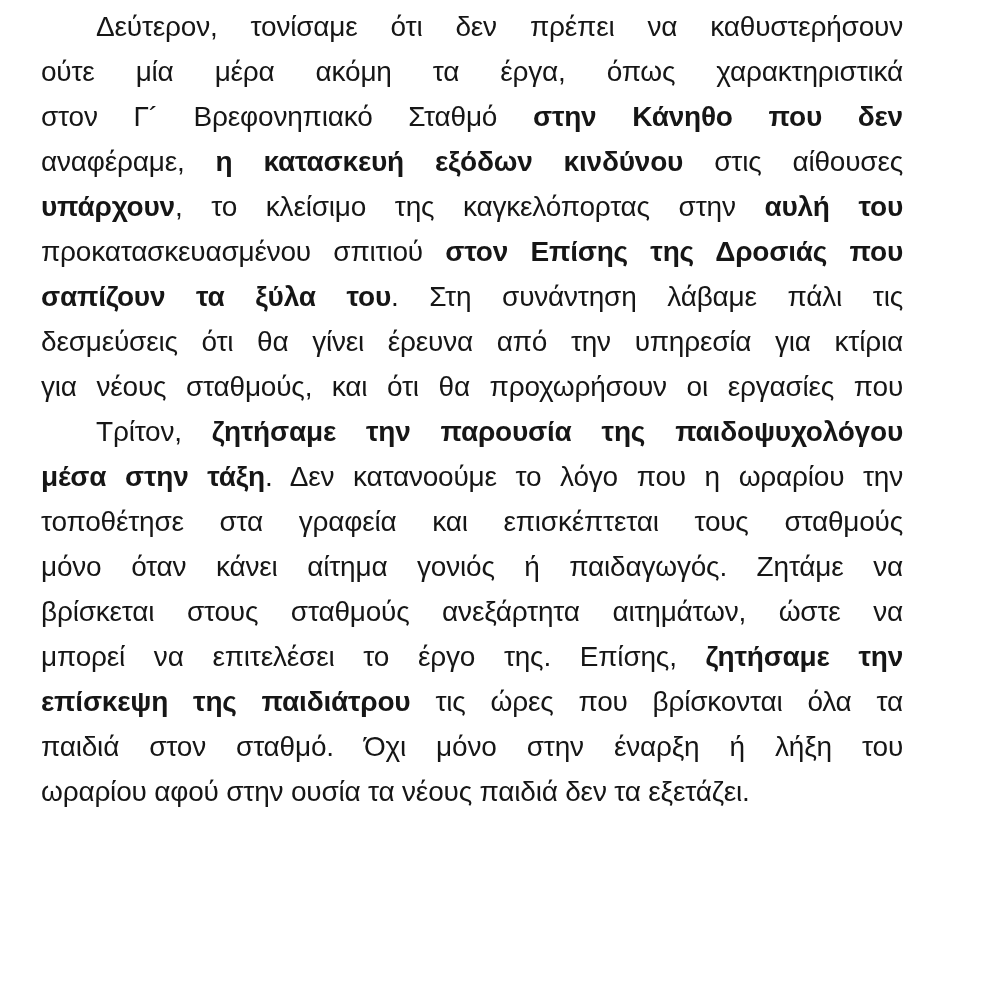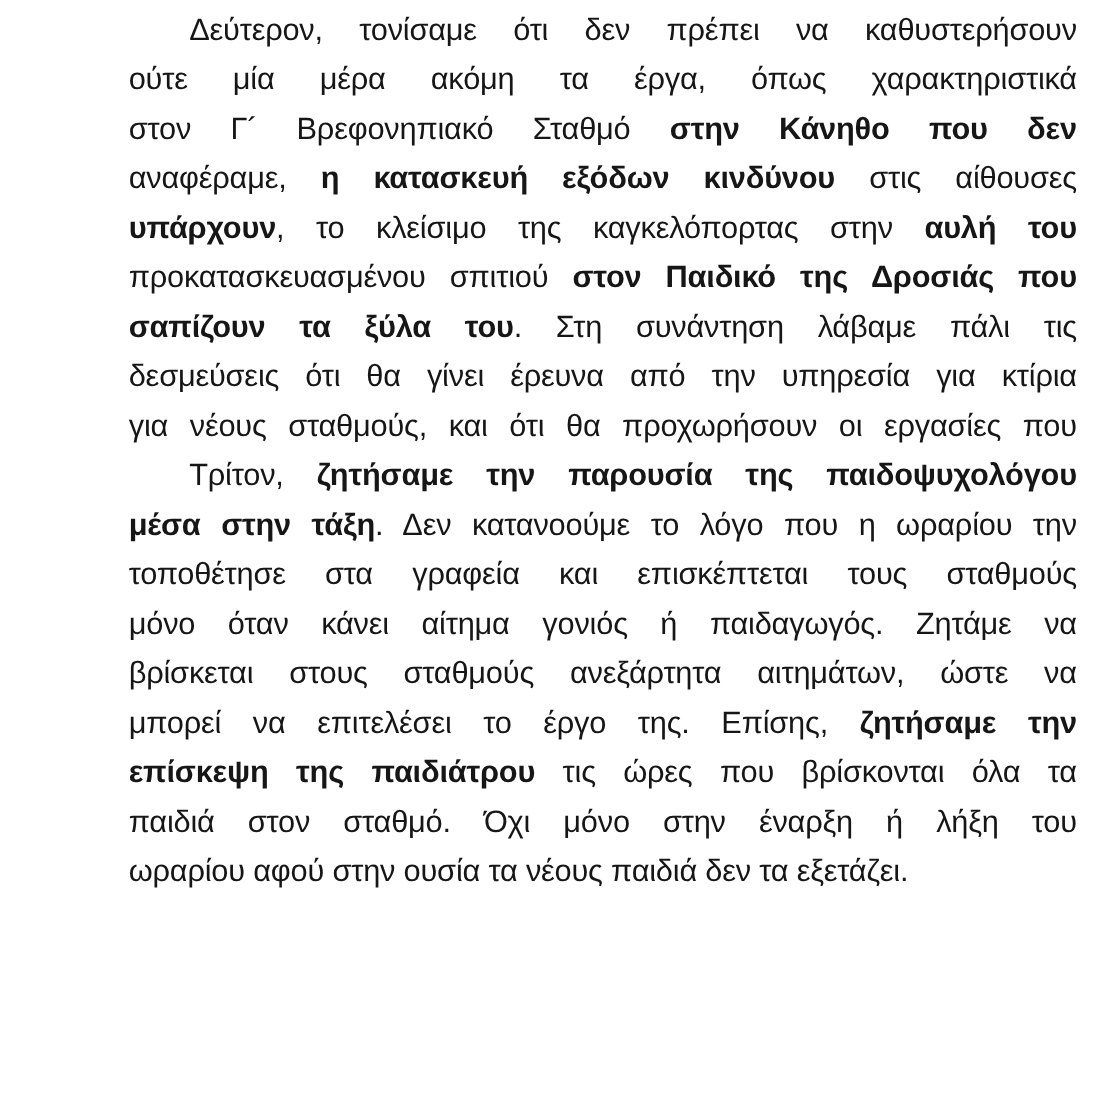--- a/index.html
+++ b/index.html
@@ -10,21 +10,21 @@
     width: 999px;
     height: 1000px;
     background: #ffffff;
     overflow: hidden;
     font-family: "Liberation Sans", "DejaVu Sans", sans-serif;
   }
   .page {
     box-sizing: border-box;
     width: 999px;
     height: 1000px;
-    padding: 4px 59px 0 117px;
+    padding: 4px 59px 0 41px;
     background: #ffffff;
   }
   .doc-body {
     width: 862px;
     color: #161616;
     font-size: 28px;
     line-height: 45px;
     letter-spacing: -0.2px;
   }
   .paragraph {
@@ -55,21 +55,21 @@
 <body>
 
 <main class="page">
   <div class="doc-body">
       <div class="paragraph">
         <div class="line indent"><span class="seg">Δεύτερον, τονίσαμε ότι δεν πρέπει να καθυστερήσουν</span></div>
         <div class="line"><span class="seg">ούτε μία μέρα ακόμη τα έργα, όπως χαρακτηριστικά</span></div>
         <div class="line"><span class="seg">στον Γ´ Βρεφονηπιακό Σταθμό </span><span class="seg bold">στην Κάνηθο που δεν</span></div>
         <div class="line"><span class="seg">αναφέραμε, </span><span class="seg bold">η κατασκευή εξόδων κινδύνου</span><span class="seg"> στις αίθουσες</span></div>
         <div class="line"><span class="seg bold">υπάρχουν</span><span class="seg">, το κλείσιμο της καγκελόπορτας στην </span><span class="seg bold">αυλή του</span></div>
-        <div class="line"><span class="seg">προκατασκευασμένου σπιτιού </span><span class="seg bold">στον Παιδικό της Δροσιάς που</span></div>
+        <div class="line"><span class="seg">προκατασκευασμένου σπιτιού </span><span class="seg bold">στον Επίσης της Δροσιάς που</span></div>
         <div class="line"><span class="seg bold">σαπίζουν τα ξύλα του</span><span class="seg">. Στη συνάντηση λάβαμε πάλι τις</span></div>
         <div class="line"><span class="seg">δεσμεύσεις ότι θα γίνει έρευνα από την υπηρεσία για κτίρια</span></div>
         <div class="line"><span class="seg">για νέους σταθμούς, και ότι θα προχωρήσουν οι εργασίες που</span></div>
       </div>
       <div class="paragraph">
         <div class="line indent"><span class="seg">Τρίτον, </span><span class="seg bold">ζητήσαμε την παρουσία της παιδοψυχολόγου</span></div>
         <div class="line"><span class="seg bold">μέσα στην τάξη</span><span class="seg">. Δεν κατανοούμε το λόγο που η ωραρίου την</span></div>
         <div class="line"><span class="seg">τοποθέτησε στα γραφεία και επισκέπτεται τους σταθμούς</span></div>
         <div class="line"><span class="seg">μόνο όταν κάνει αίτημα γονιός ή παιδαγωγός. Ζητάμε να</span></div>
         <div class="line"><span class="seg">βρίσκεται στους σταθμούς ανεξάρτητα αιτημάτων, ώστε να</span></div>

